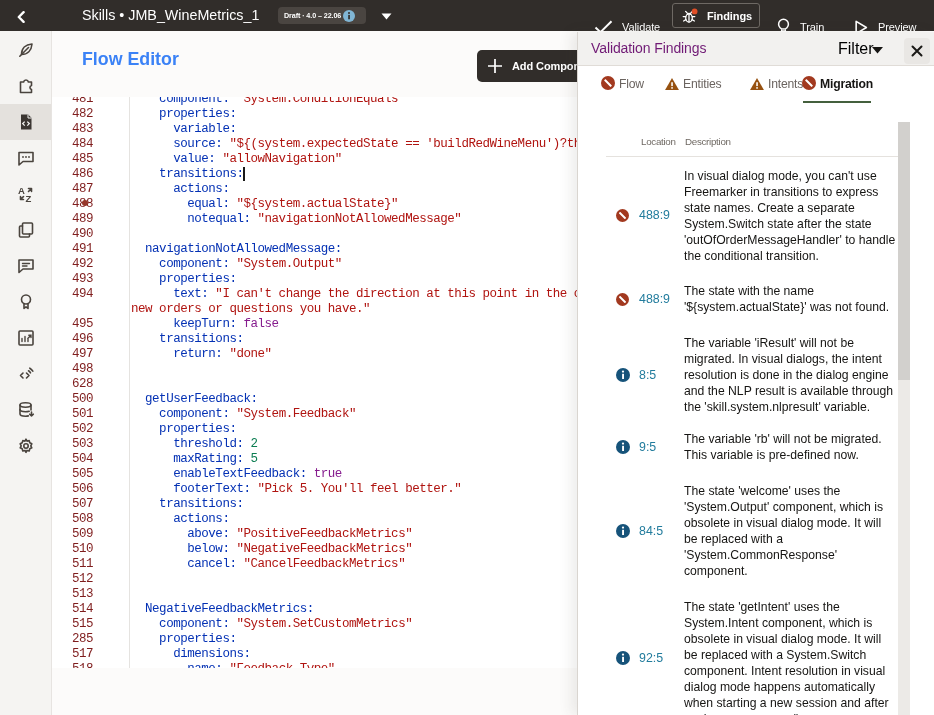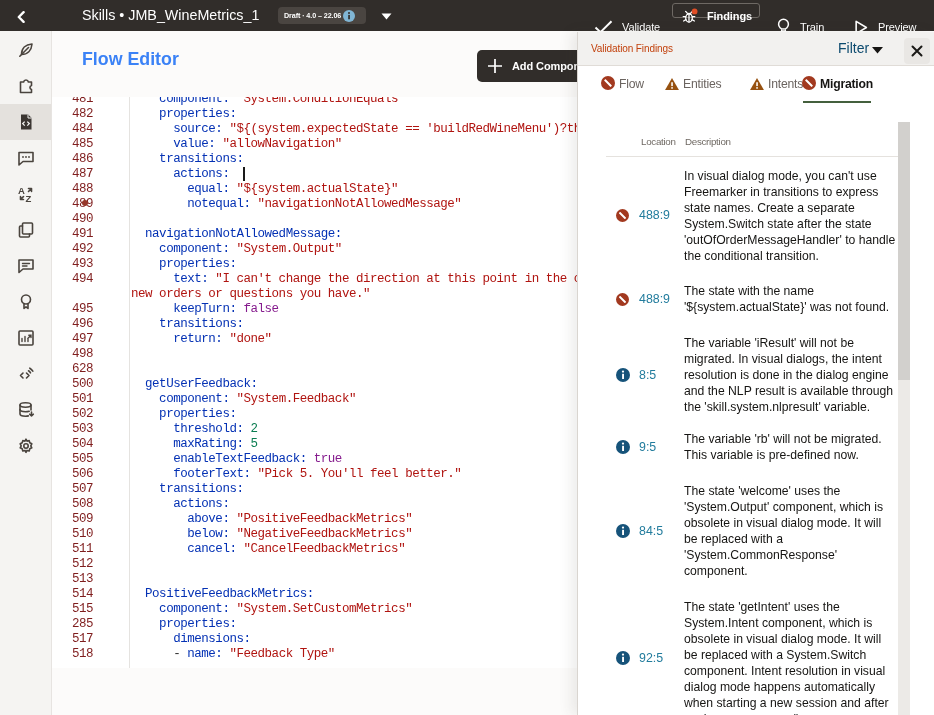--- a/index.html
+++ b/index.html
@@ -3,21 +3,21 @@
 *{margin:0;padding:0;box-sizing:border-box}
 html,body{width:934px;height:715px;overflow:hidden;background:#fcfbfa;font-family:"Liberation Sans",sans-serif}
 .abs{position:absolute}
 
 #topbar{position:absolute;left:0;top:0;width:934px;height:31px;background:#312d2a;color:#fff}
 #topbar .title{position:absolute;left:82px;top:0;line-height:31px;font-size:14.3px;font-weight:normal;letter-spacing:0}
 #badge{position:absolute;left:278px;top:7px;width:88px;height:17px;background:#4a4541;border-radius:4px;color:#fff;font-size:7.2px;font-weight:bold;letter-spacing:-0.1px;line-height:17px;text-align:left;padding-left:6px}
 #badge svg{position:absolute;left:65px;top:2.5px}
 .tbtn{position:absolute;top:12px;height:48px;line-height:31px;color:#fff;font-size:11px;font-weight:normal;letter-spacing:-0.1px}
 .tbtn svg{vertical-align:middle;margin-right:7px}
-#findbtn{position:absolute;left:672px;top:3px;width:88px;height:15px;border:1px solid #6e6964;border-radius:3px;color:#fff;font-size:11px;font-weight:bold;letter-spacing:-0.1px;line-height:23px;text-align:center}
+#findbtn{position:absolute;left:672px;top:3px;width:88px;height:25px;border:1px solid #6e6964;border-radius:3px;color:#fff;font-size:11px;font-weight:bold;letter-spacing:-0.1px;line-height:23px;text-align:center}
 
 #rail{position:absolute;left:0;top:31px;width:52px;height:684px;background:#f5f4f2;border-right:1px solid #e7e4e1}
 .ritem{position:absolute;left:0;width:51px;height:36px;display:flex;align-items:center;justify-content:center}
 .ritem.sel{background:#e4e1dd}
 
 #flowtitle{position:absolute;left:82px;top:49px;font-size:17.8px;font-weight:bold;color:#3b82f6}
 #addbtn{position:absolute;left:477px;top:50px;width:180px;height:32px;background:#312d2a;border-radius:5px;color:#fff}
 #addbtn .tx{position:absolute;left:35px;top:0;line-height:32px;font-size:11px;font-weight:bold;letter-spacing:-0.1px}
 
 #editor{position:absolute;left:52px;top:97px;width:882px;height:571px;overflow:hidden;background:#fff}
@@ -25,40 +25,41 @@
 .row{height:15px;white-space:pre;font-family:"Liberation Mono",monospace;font-size:12.5px;letter-spacing:-0.472px;line-height:15px}
 .ln{display:inline-block;width:61px;text-align:center;color:#7f1d1d;letter-spacing:-0.472px}
 .ct{display:inline-block;padding-left:18px}
 .k{color:#0431b4}.s{color:#b01410}.n{color:#0b7d51}.b{color:#861c8e}.p{color:#2b2b2b}
 #gutline{position:absolute;left:129px;top:97px;width:1px;height:571px;background:#e5e3e0}
 #reddot{position:absolute;left:82px;top:200px;width:6px;height:6px;border-radius:3px;background:#96372a}
 #cursor{position:absolute;left:243px;top:167px;width:1.5px;height:14px;background:#1a1a1a}
 
 #panel{position:absolute;left:577px;top:32px;width:357px;height:683px;background:#fff;border-left:1px solid #d9d5d0;box-shadow:-6px 0 12px rgba(60,50,40,.09)}
 #phead{position:absolute;left:0;top:0;width:357px;height:34px;background:#f2f1ef;border-bottom:1px solid #e0dcd7}
-#phead .t{position:absolute;left:13px;top:0;line-height:33px;font-size:10px;letter-spacing:-0.1px;color:#c2410c}
-#phead .f{position:absolute;left:260px;top:0;line-height:33px;font-size:14px;color:#0c4a6e}
+#phead .t{position:absolute;left:13px;top:0;line-height:33px;font-size:14px;letter-spacing:-0.1px;color:#701a75}
+#phead .f{position:absolute;left:260px;top:0;line-height:33px;font-size:16px;color:#000000}
 #pclose{position:absolute;left:326px;top:6px;width:26px;height:26px;background:#e9e7e4;border-radius:4px}
 .tab{position:absolute;top:44px;font-size:12.2px;letter-spacing:-0.2px;color:#6b6460;height:17px;line-height:17px}
 .tab svg{vertical-align:-2px;margin-right:4px}
 .tab.selt{color:#161513;font-weight:bold}
 #underline{position:absolute;left:225px;top:68.5px;width:68px;height:2.5px;background:#44603d}
 .thead{position:absolute;top:103.5px;font-size:9.8px;letter-spacing:-0.3px;color:#6f6963}
 #trule{position:absolute;left:28px;top:124px;width:292px;height:1px;background:#e5e2de}
 .ficon{position:absolute;left:616px;width:14px;height:14px}
 .floc{position:absolute;left:639px;font-size:12.4px;color:#227c9d;line-height:18px}
 .fdesc{position:absolute;left:684px;font-size:12.2px;line-height:16px;color:#161513;white-space:nowrap;width:213px;overflow:hidden}
 #sbar{position:absolute;left:320px;top:90px;width:12px;height:593px;background:#eceae7}
 #sthumb{position:absolute;left:0;top:0;width:12px;height:258px;background:#d2d0cd}
 </style></head>
 <body>
 <div id="editor">
     <div class="inner">
 <div class="row"><span class="ln">481</span><span class="ct"><span class="k">    component:</span><span class="p"> </span><span class="s">"System.ConditionEquals"</span></span></div>
 <div class="row"><span class="ln">482</span><span class="ct"><span class="k">    properties:</span></span></div>
+<div class="row"><span class="ln">483</span><span class="ct"><span class="k">      variable:</span></span></div>
 <div class="row"><span class="ln">484</span><span class="ct"><span class="k">      source:</span><span class="p"> </span><span class="s">"${(system.expectedState == 'buildRedWineMenu')?then('buildRedWineMenu','buildWhiteWineMenu')}"</span></span></div>
 <div class="row"><span class="ln">485</span><span class="ct"><span class="k">      value:</span><span class="p"> </span><span class="s">"allowNavigation"</span></span></div>
 <div class="row"><span class="ln">486</span><span class="ct"><span class="k">    transitions:</span></span></div>
 <div class="row"><span class="ln">487</span><span class="ct"><span class="k">      actions:</span></span></div>
 <div class="row"><span class="ln">488</span><span class="ct"><span class="k">        equal:</span><span class="p"> </span><span class="s">"${system.actualState}"</span></span></div>
 <div class="row"><span class="ln">489</span><span class="ct"><span class="k">        notequal:</span><span class="p"> </span><span class="s">"navigationNotAllowedMessage"</span></span></div>
 <div class="row"><span class="ln">490</span><span class="ct"></span></div>
 <div class="row"><span class="ln">491</span><span class="ct"><span class="k">  navigationNotAllowedMessage:</span></span></div>
 <div class="row"><span class="ln">492</span><span class="ct"><span class="k">    component:</span><span class="p"> </span><span class="s">"System.Output"</span></span></div>
 <div class="row"><span class="ln">493</span><span class="ct"><span class="k">    properties:</span></span></div>
@@ -76,21 +77,21 @@
 <div class="row"><span class="ln">504</span><span class="ct"><span class="k">      maxRating:</span><span class="p"> </span><span class="n">5</span></span></div>
 <div class="row"><span class="ln">505</span><span class="ct"><span class="k">      enableTextFeedback:</span><span class="p"> </span><span class="b">true</span></span></div>
 <div class="row"><span class="ln">506</span><span class="ct"><span class="k">      footerText:</span><span class="p"> </span><span class="s">"Pick 5. You'll feel better."</span></span></div>
 <div class="row"><span class="ln">507</span><span class="ct"><span class="k">    transitions:</span></span></div>
 <div class="row"><span class="ln">508</span><span class="ct"><span class="k">      actions:</span></span></div>
 <div class="row"><span class="ln">509</span><span class="ct"><span class="k">        above:</span><span class="p"> </span><span class="s">"PositiveFeedbackMetrics"</span></span></div>
 <div class="row"><span class="ln">510</span><span class="ct"><span class="k">        below:</span><span class="p"> </span><span class="s">"NegativeFeedbackMetrics"</span></span></div>
 <div class="row"><span class="ln">511</span><span class="ct"><span class="k">        cancel:</span><span class="p"> </span><span class="s">"CancelFeedbackMetrics"</span></span></div>
 <div class="row"><span class="ln">512</span><span class="ct"></span></div>
 <div class="row"><span class="ln">513</span><span class="ct"></span></div>
-<div class="row"><span class="ln">514</span><span class="ct"><span class="k">  PositiveFeedbackMetrics:</span></span></div>
+<div class="row"><span class="ln">514</span><span class="ct"><span class="k">  NegativeFeedbackMetrics:</span></span></div>
 <div class="row"><span class="ln">515</span><span class="ct"><span class="k">    component:</span><span class="p"> </span><span class="s">"System.SetCustomMetrics"</span></span></div>
 <div class="row"><span class="ln">285</span><span class="ct"><span class="k">    properties:</span></span></div>
 <div class="row"><span class="ln">517</span><span class="ct"><span class="k">      dimensions:</span></span></div>
 <div class="row"><span class="ln">518</span><span class="ct"><span class="p">      - </span><span class="k">name:</span><span class="p"> </span><span class="s">"Feedback Type"</span></span></div>
 </div>
   </div>
 <div id="gutline"></div>
 <div id="reddot"></div>
 <div id="cursor"></div>
 <div id="flowtitle">Flow Editor</div>

